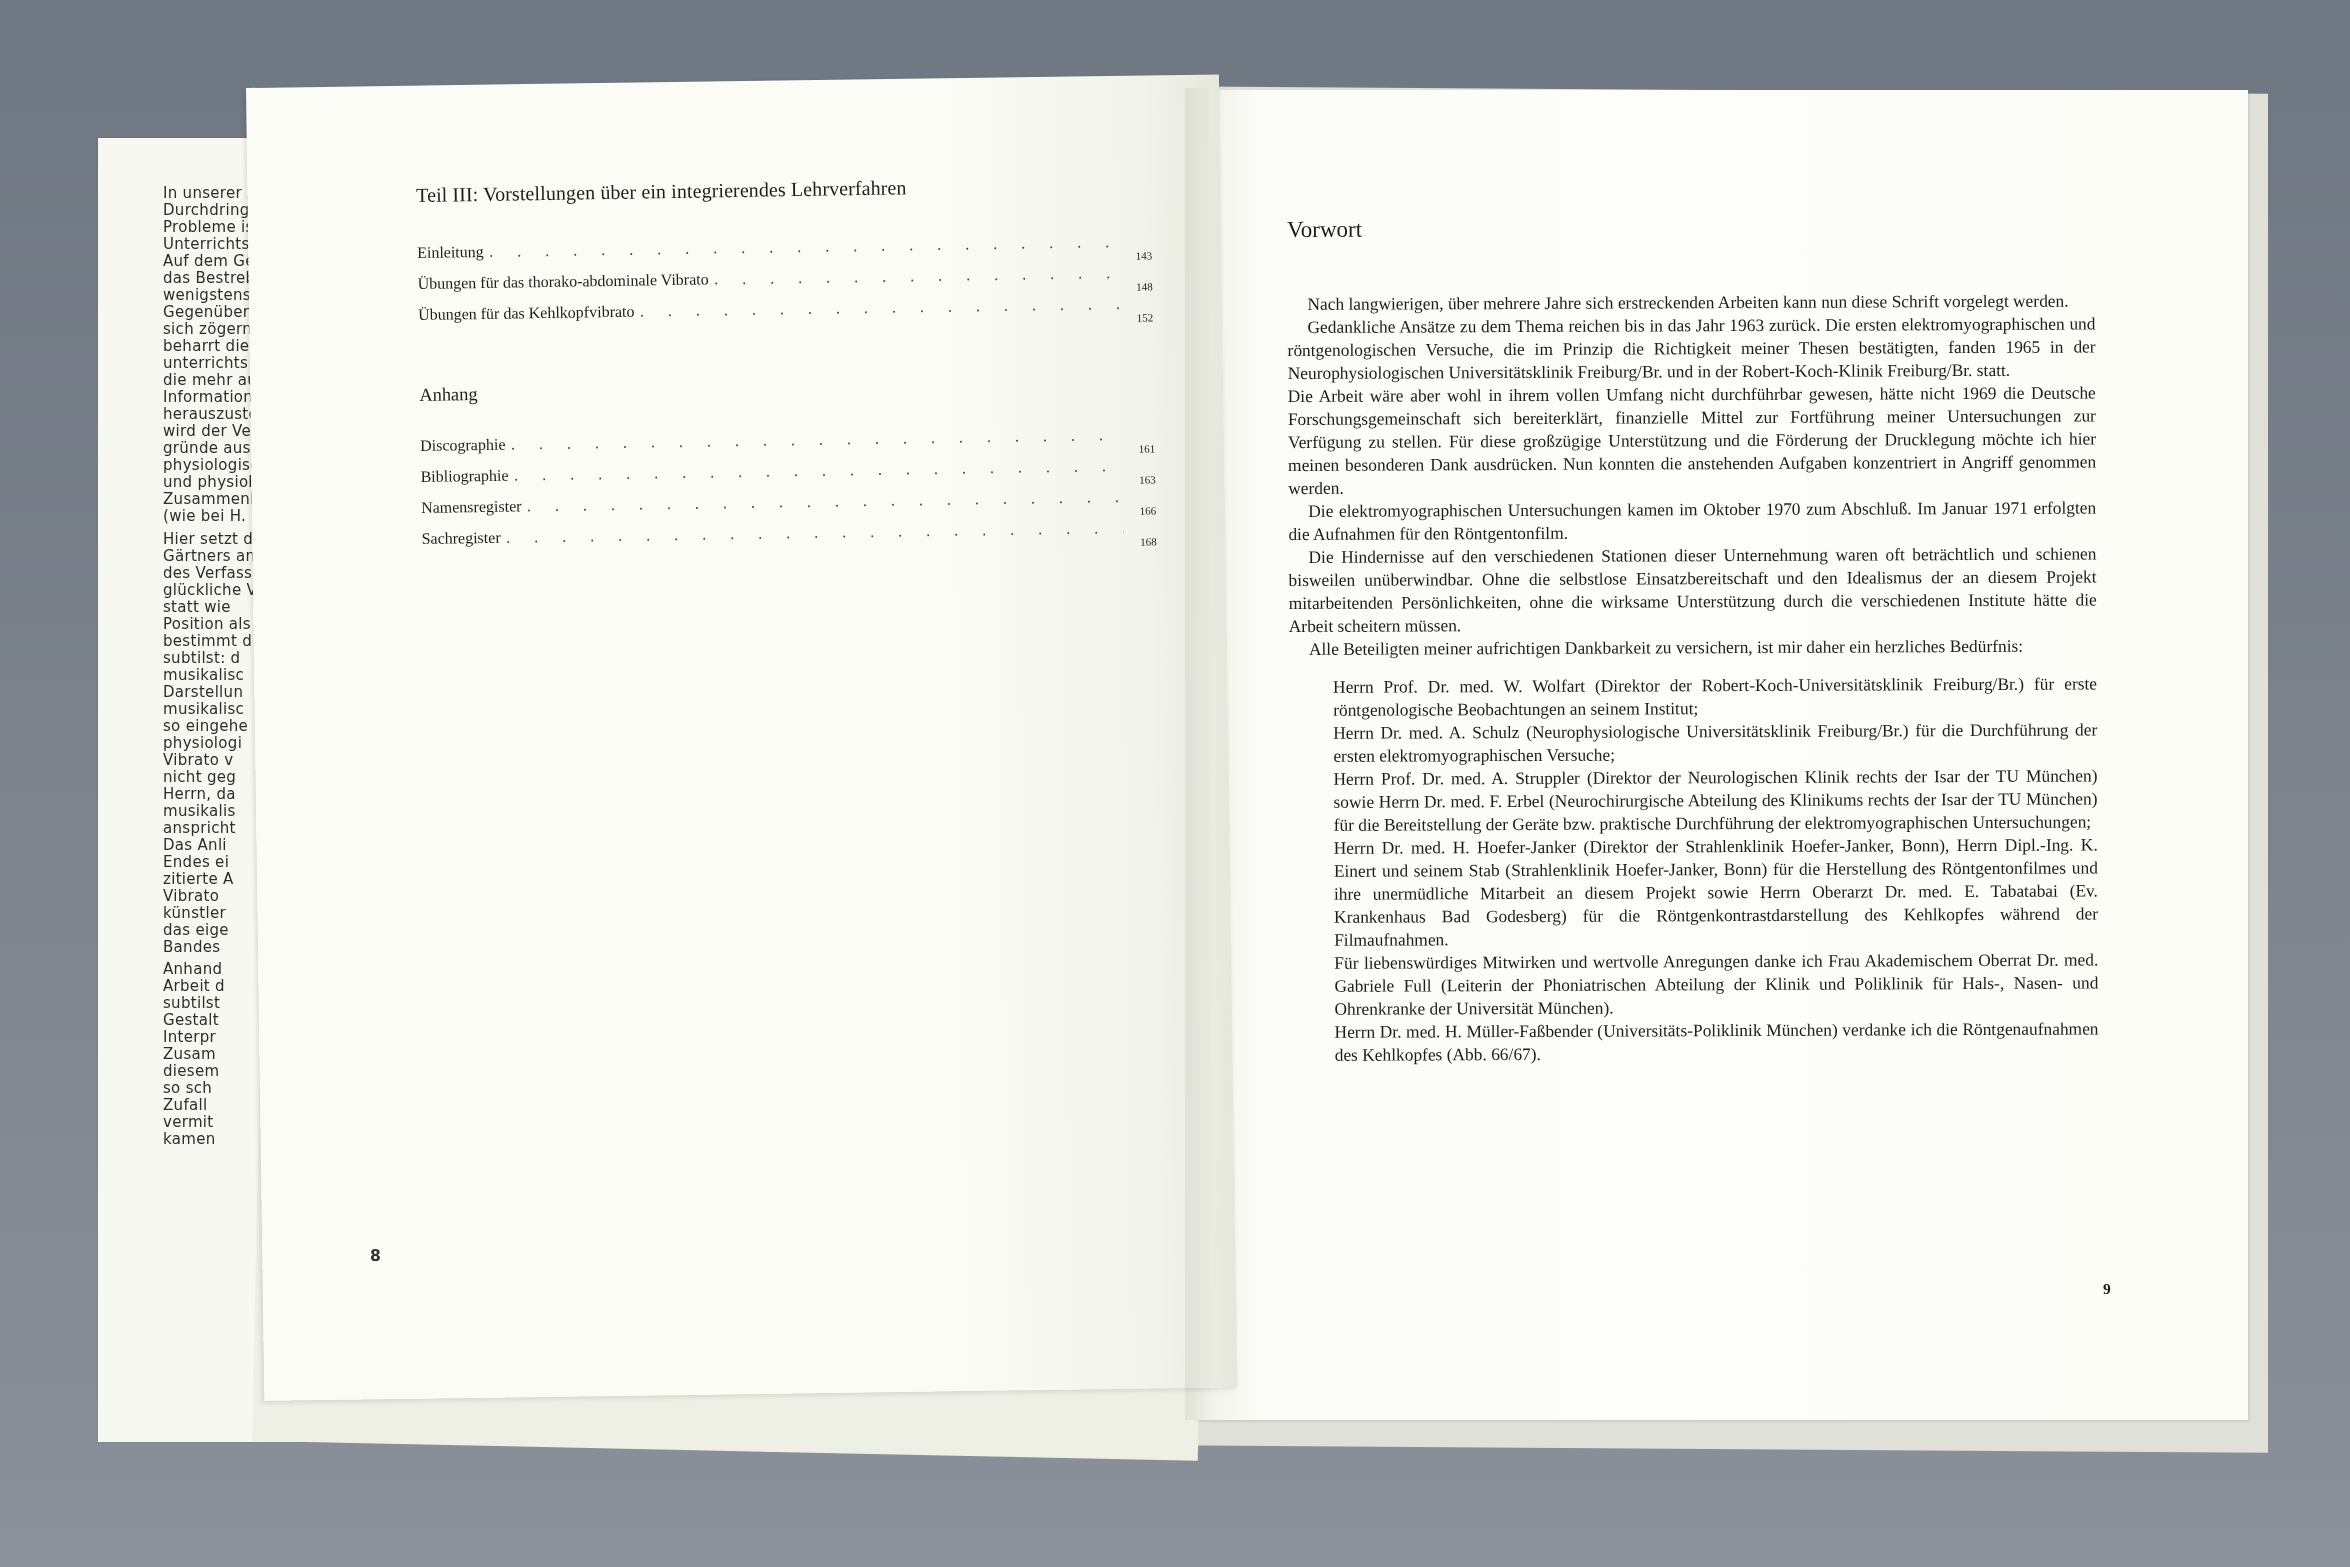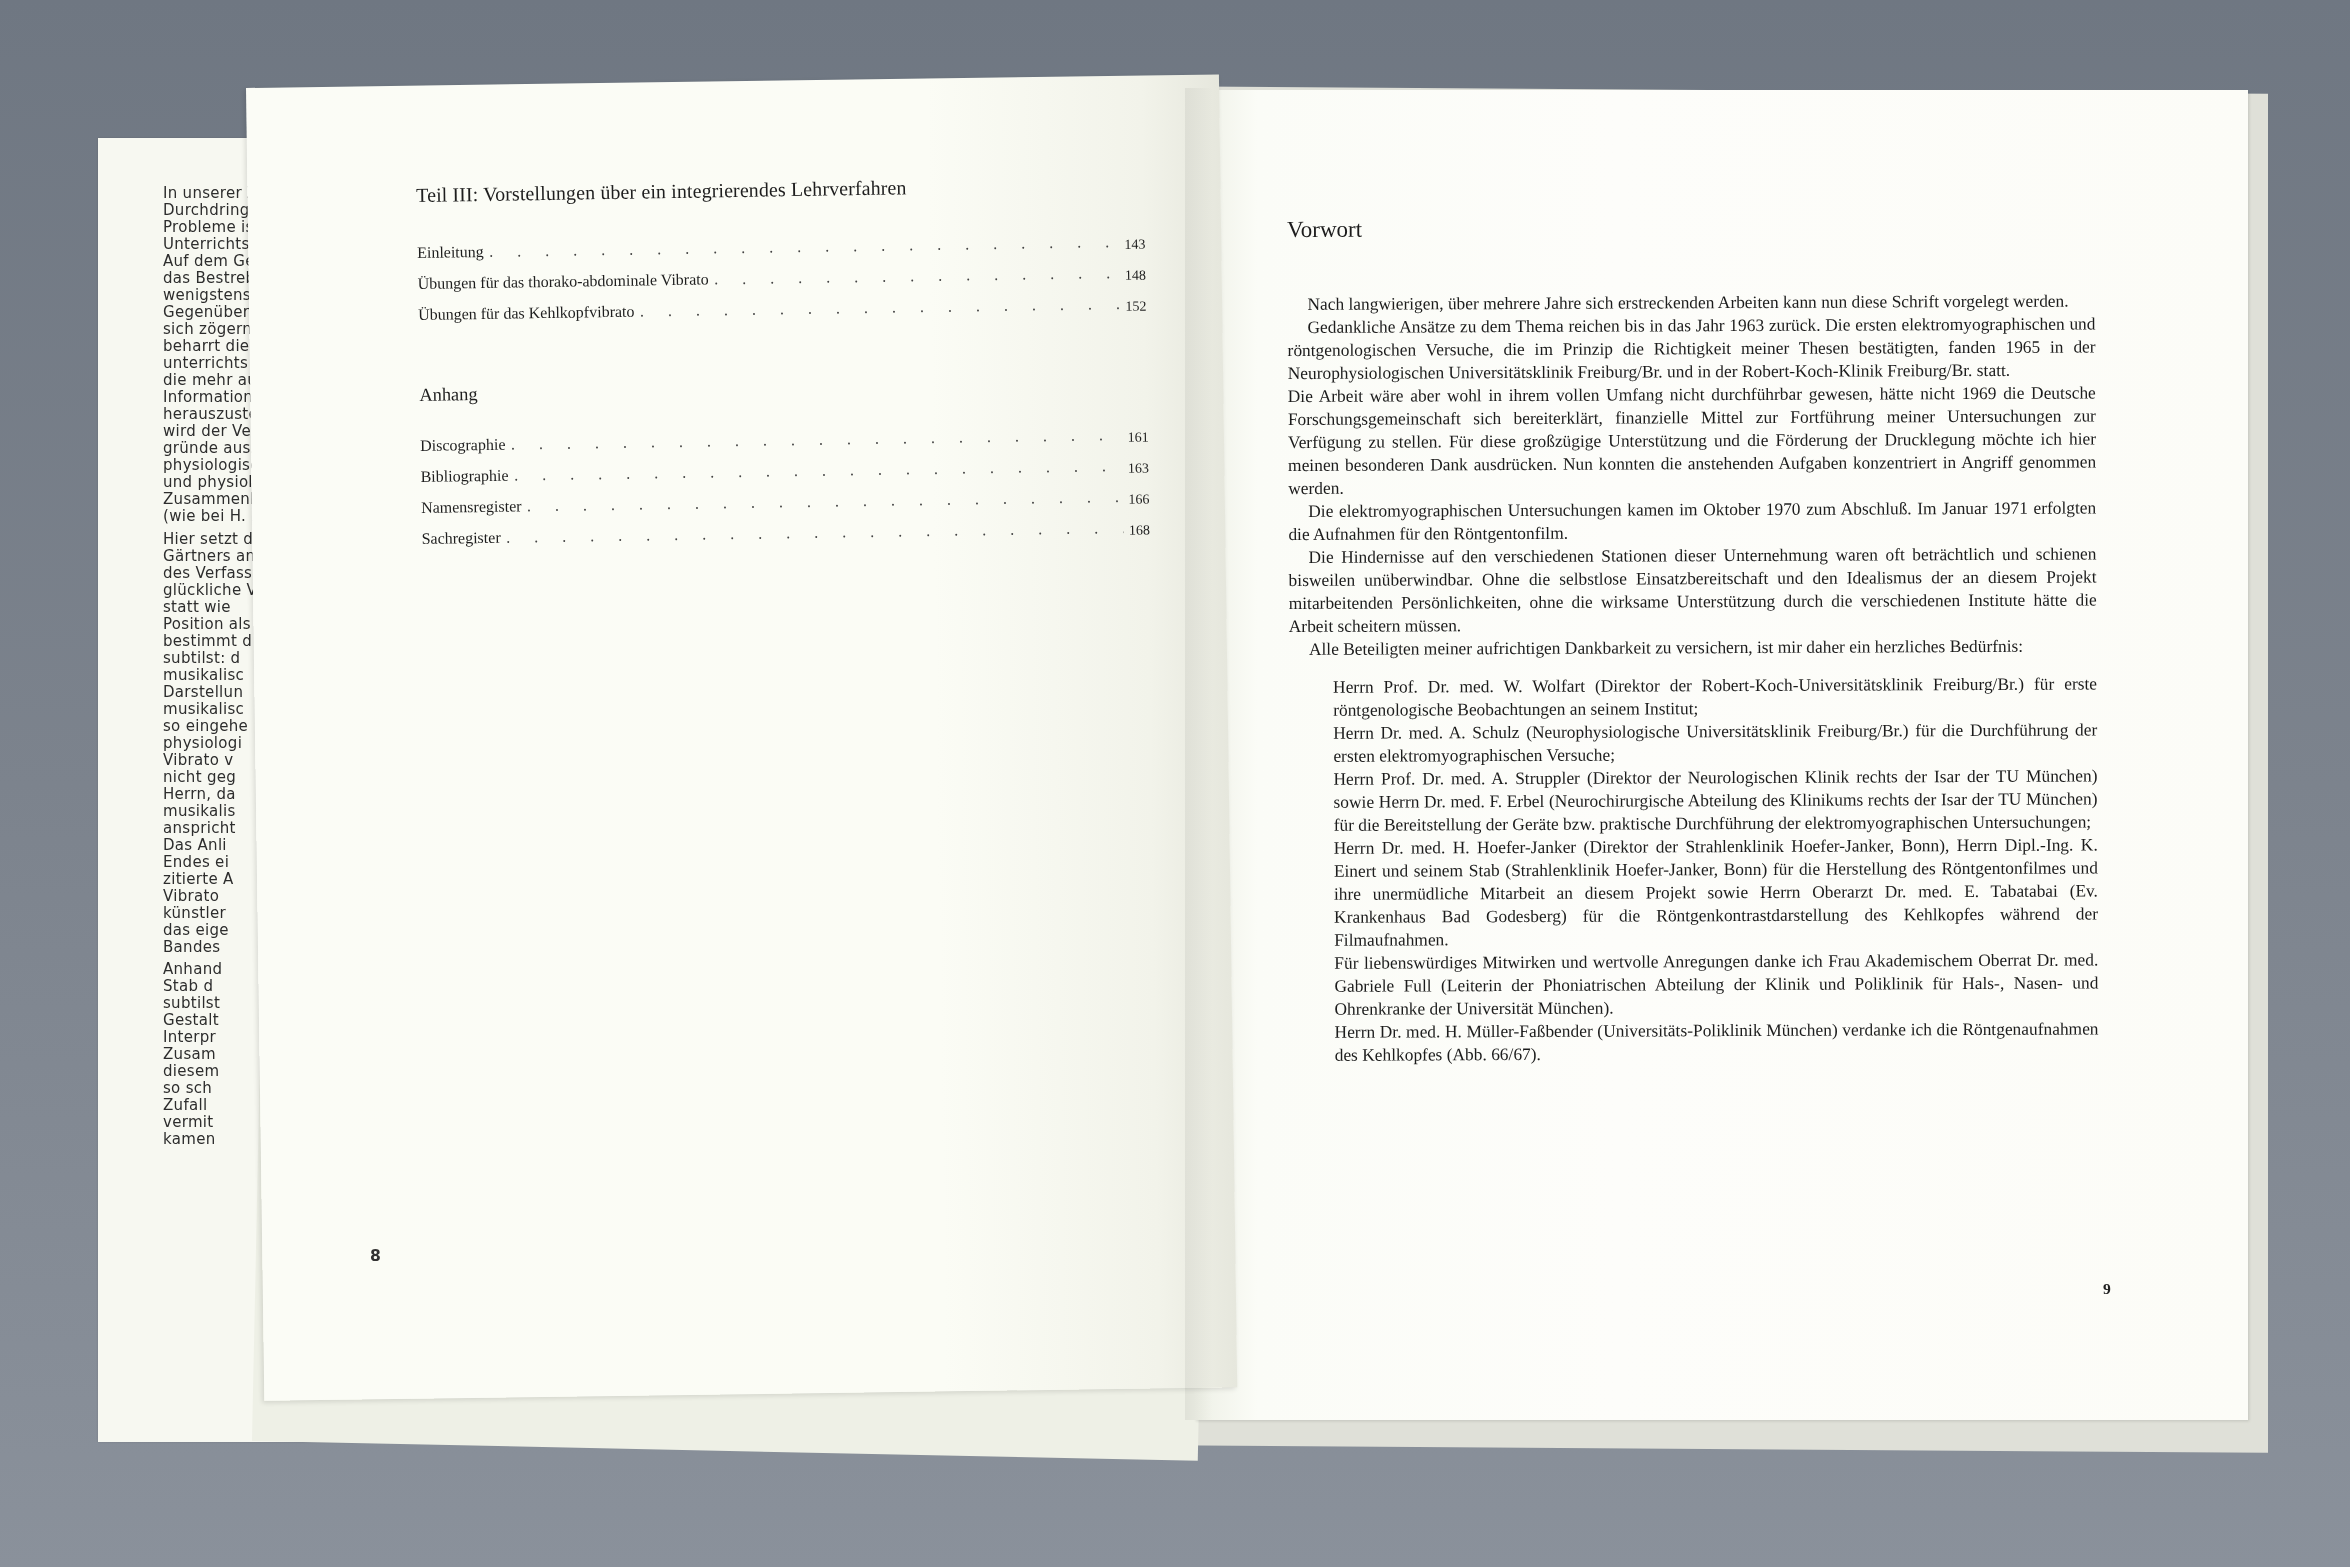--- a/index.html
+++ b/index.html
@@ -63,21 +63,21 @@
   .toc-row {
     display: flex; align-items: baseline; height: 31px; font-size: 16px;
   }
   .toc-row .label { white-space: nowrap; }
   .toc-row .dots {
     flex: 1; overflow: hidden; white-space: nowrap; margin: 0 5.5px; letter-spacing: 10px; color: #444;
   }
   .toc-row .dots::before {
     content: ". . . . . . . . . . . . . . . . . . . . . . . . . . . . . . . . . . . . . . . . . . . . . . . . . . . . . . . .";
   }
-  .toc-row .page { width: 27.5px; font-size: 14px; position: relative; top: 2px; }
+  .toc-row .page { width: 27.5px; text-align: right; font-size: 11px; position: relative; top: 13px; }
   .toc-section-title { font-size: 18.4px; margin: 48px 0 31px 0; }
   .page-num-left {
     position: absolute; left: 370px; top: 1247px; font-size: 15.6px; font-weight: bold; color: #333;
     font-family: "DejaVu Sans", sans-serif;
   }
 
   
   .vorwort {
     position: absolute; left: 1287px; top: 217px; width: 808px;
     transform: rotate(-0.25deg); transform-origin: left top;
@@ -140,21 +140,21 @@
     <span class="line">anspricht</span>
     <span class="line">Das Anli</span>
     <span class="line">Endes ei</span>
     <span class="line">zitierte A</span>
     <span class="line">Vibrato</span>
     <span class="line">künstler</span>
     <span class="line">das eige</span>
     <span class="line">Bandes</span>
     <span class="line gap"></span>
     <span class="line">Anhand</span>
-    <span class="line">Stab d</span>
+    <span class="line">Arbeit d</span>
     <span class="line">subtilst</span>
     <span class="line">Gestalt</span>
     <span class="line">Interpr</span>
     <span class="line">Zusam</span>
     <span class="line">diesem</span>
     <span class="line">so sch</span>
     <span class="line">Zufall</span>
     <span class="line">vermit</span>
     <span class="line">kamen</span>
   </div>

